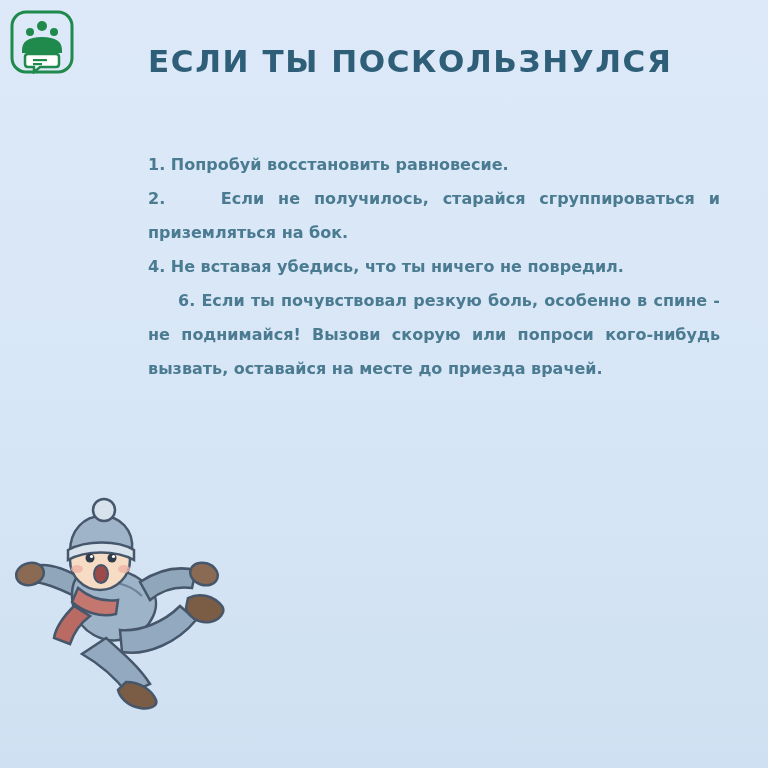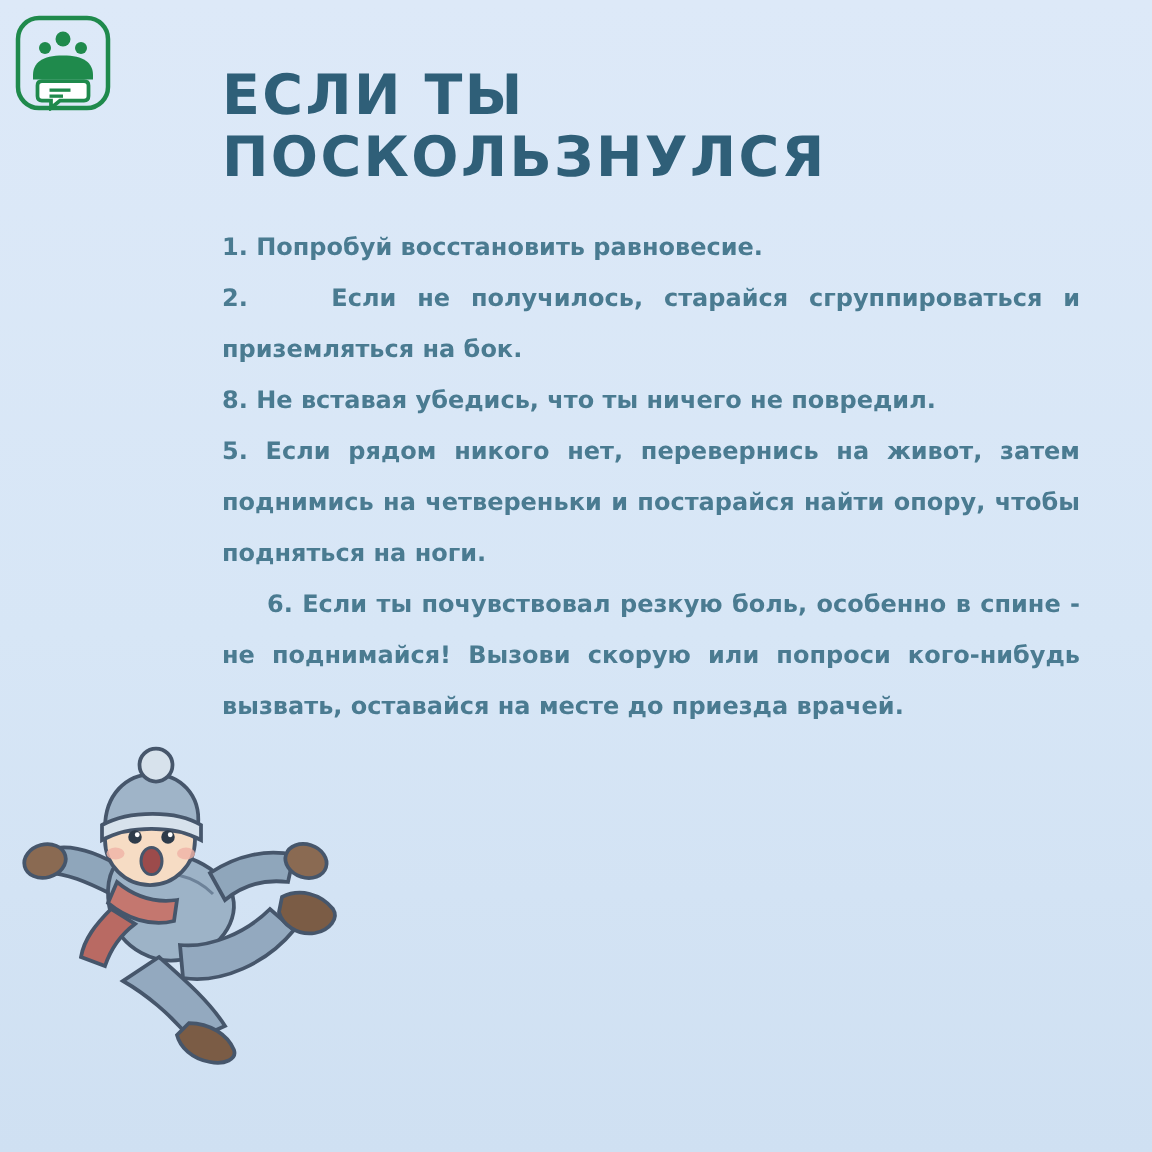--- a/index.html
+++ b/index.html
@@ -31,21 +31,21 @@
     height: 64px;
   }
 
   
   .title {
     position: absolute;
     left: 148px;
     top: 44px;
     width: 600px;
     font-family: "DejaVu Sans", sans-serif;
-    font-size: 37px;
+    font-size: 31px;
     font-weight: bold;
     letter-spacing: 1.6px;
     color: #2f5f78;
     text-transform: uppercase;
     line-height: 1.1;
   }
 
   
   .content {
     position: absolute;
@@ -91,22 +91,21 @@
       <rect x="23" y="49" width="14" height="2.2" fill="#1f8a4c"></rect>
       <rect x="23" y="53" width="9" height="2.2" fill="#1f8a4c"></rect>
     </svg>
   </div>
 
   <div class="title">ЕСЛИ ТЫ ПОСКОЛЬЗНУЛСЯ</div>
 
   <div class="content">
     <p>1. Попробуй восстановить равновесие.</p>
     <p>2.&nbsp;&nbsp;&nbsp;&nbsp;Если не получилось, старайся сгруппироваться и приземляться на бок.</p>
-    <p>8. Не вставая убедись, что ты ничего не повредил.</p>
-    <p>5. Если рядом никого нет, перевернись на живот, затем поднимись на четвереньки и постарайся найти опору, чтобы подняться на ноги.</p>
+    <p>4. Не вставая убедись, что ты ничего не повредил.</p>
     <p class="indent">6. Если ты почувствовал резкую боль, особенно в спине - не поднимайся! Вызови скорую или попроси кого-нибудь вызвать, оставайся на месте до приезда врачей.</p>
   </div>
 
   <div class="illustration">
     <svg viewBox="0 0 270 240" width="270" height="240" aria-hidden="true">
 
       <path d="M34 96 C50 92 68 100 84 110 L74 126 C58 118 44 112 32 112 Z" fill="#8fa6bb" stroke="#46566b" stroke-width="2.5"></path>
       <ellipse cx="30" cy="104" rx="14" ry="11" transform="rotate(-15 30 104)" fill="#8a6a52" stroke="#46566b" stroke-width="2.5"></ellipse>
 
       <path d="M80 104 C104 92 134 100 150 118 C164 134 152 160 128 168 C104 176 80 162 74 140 C70 124 72 110 80 104 Z" fill="#9db3c7" stroke="#46566b" stroke-width="2.5"></path>

